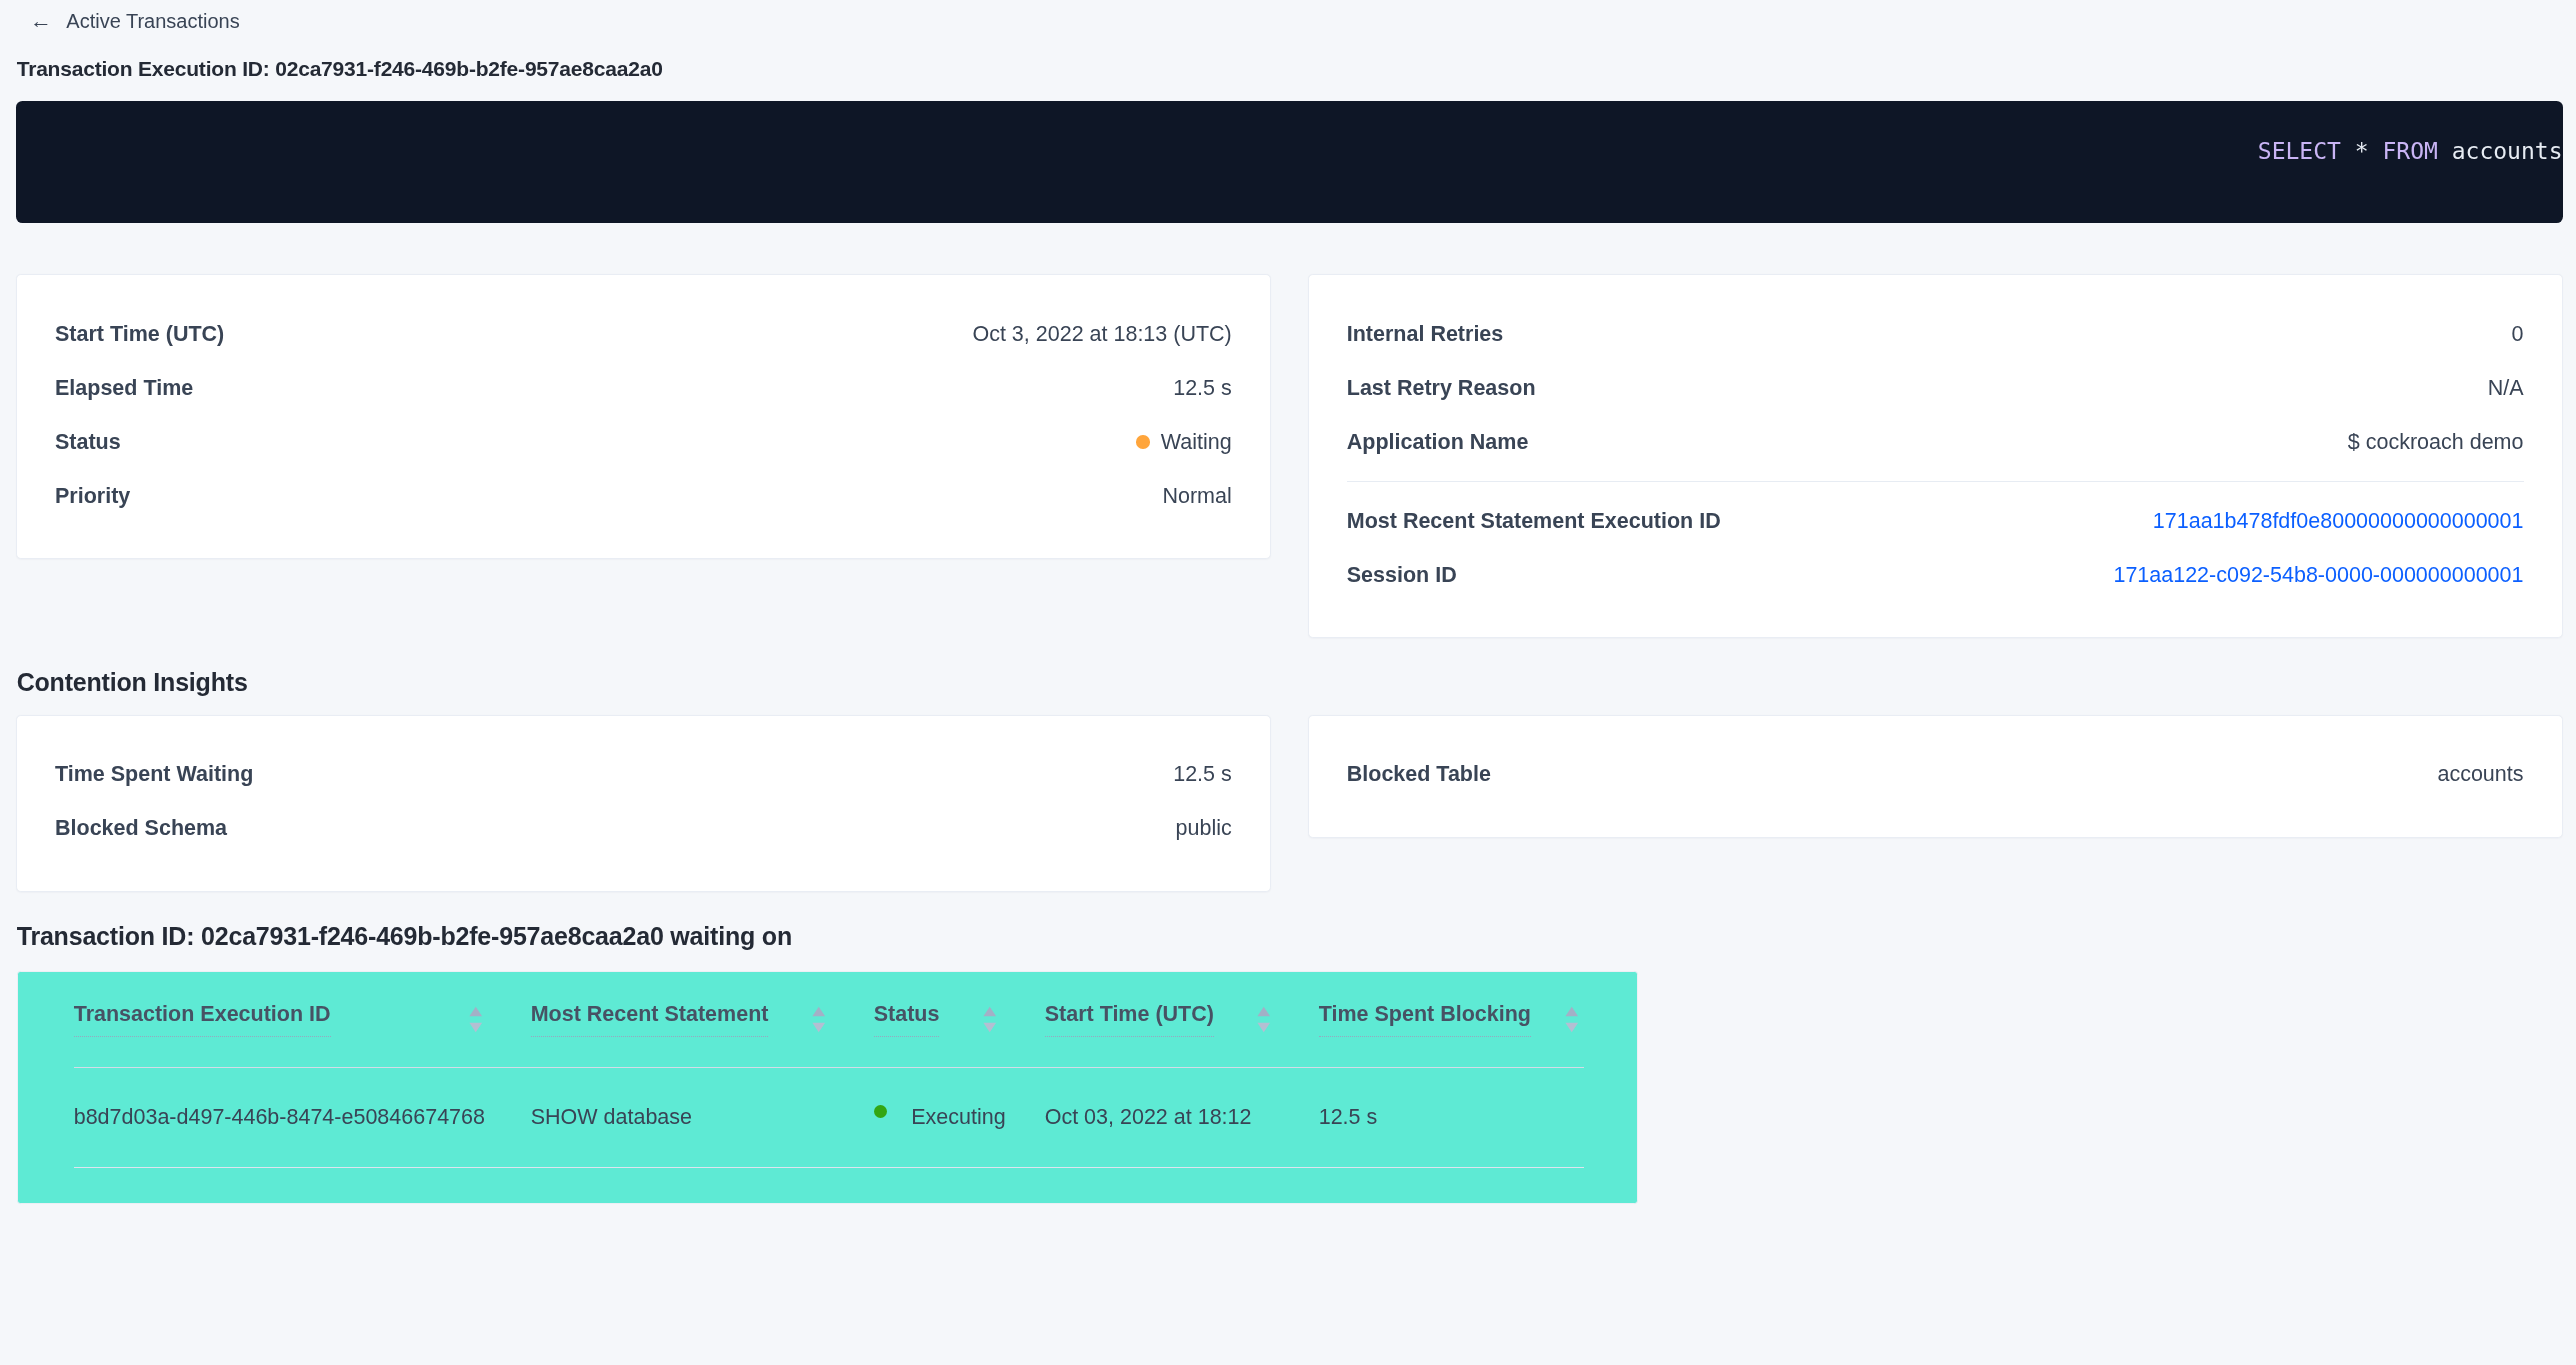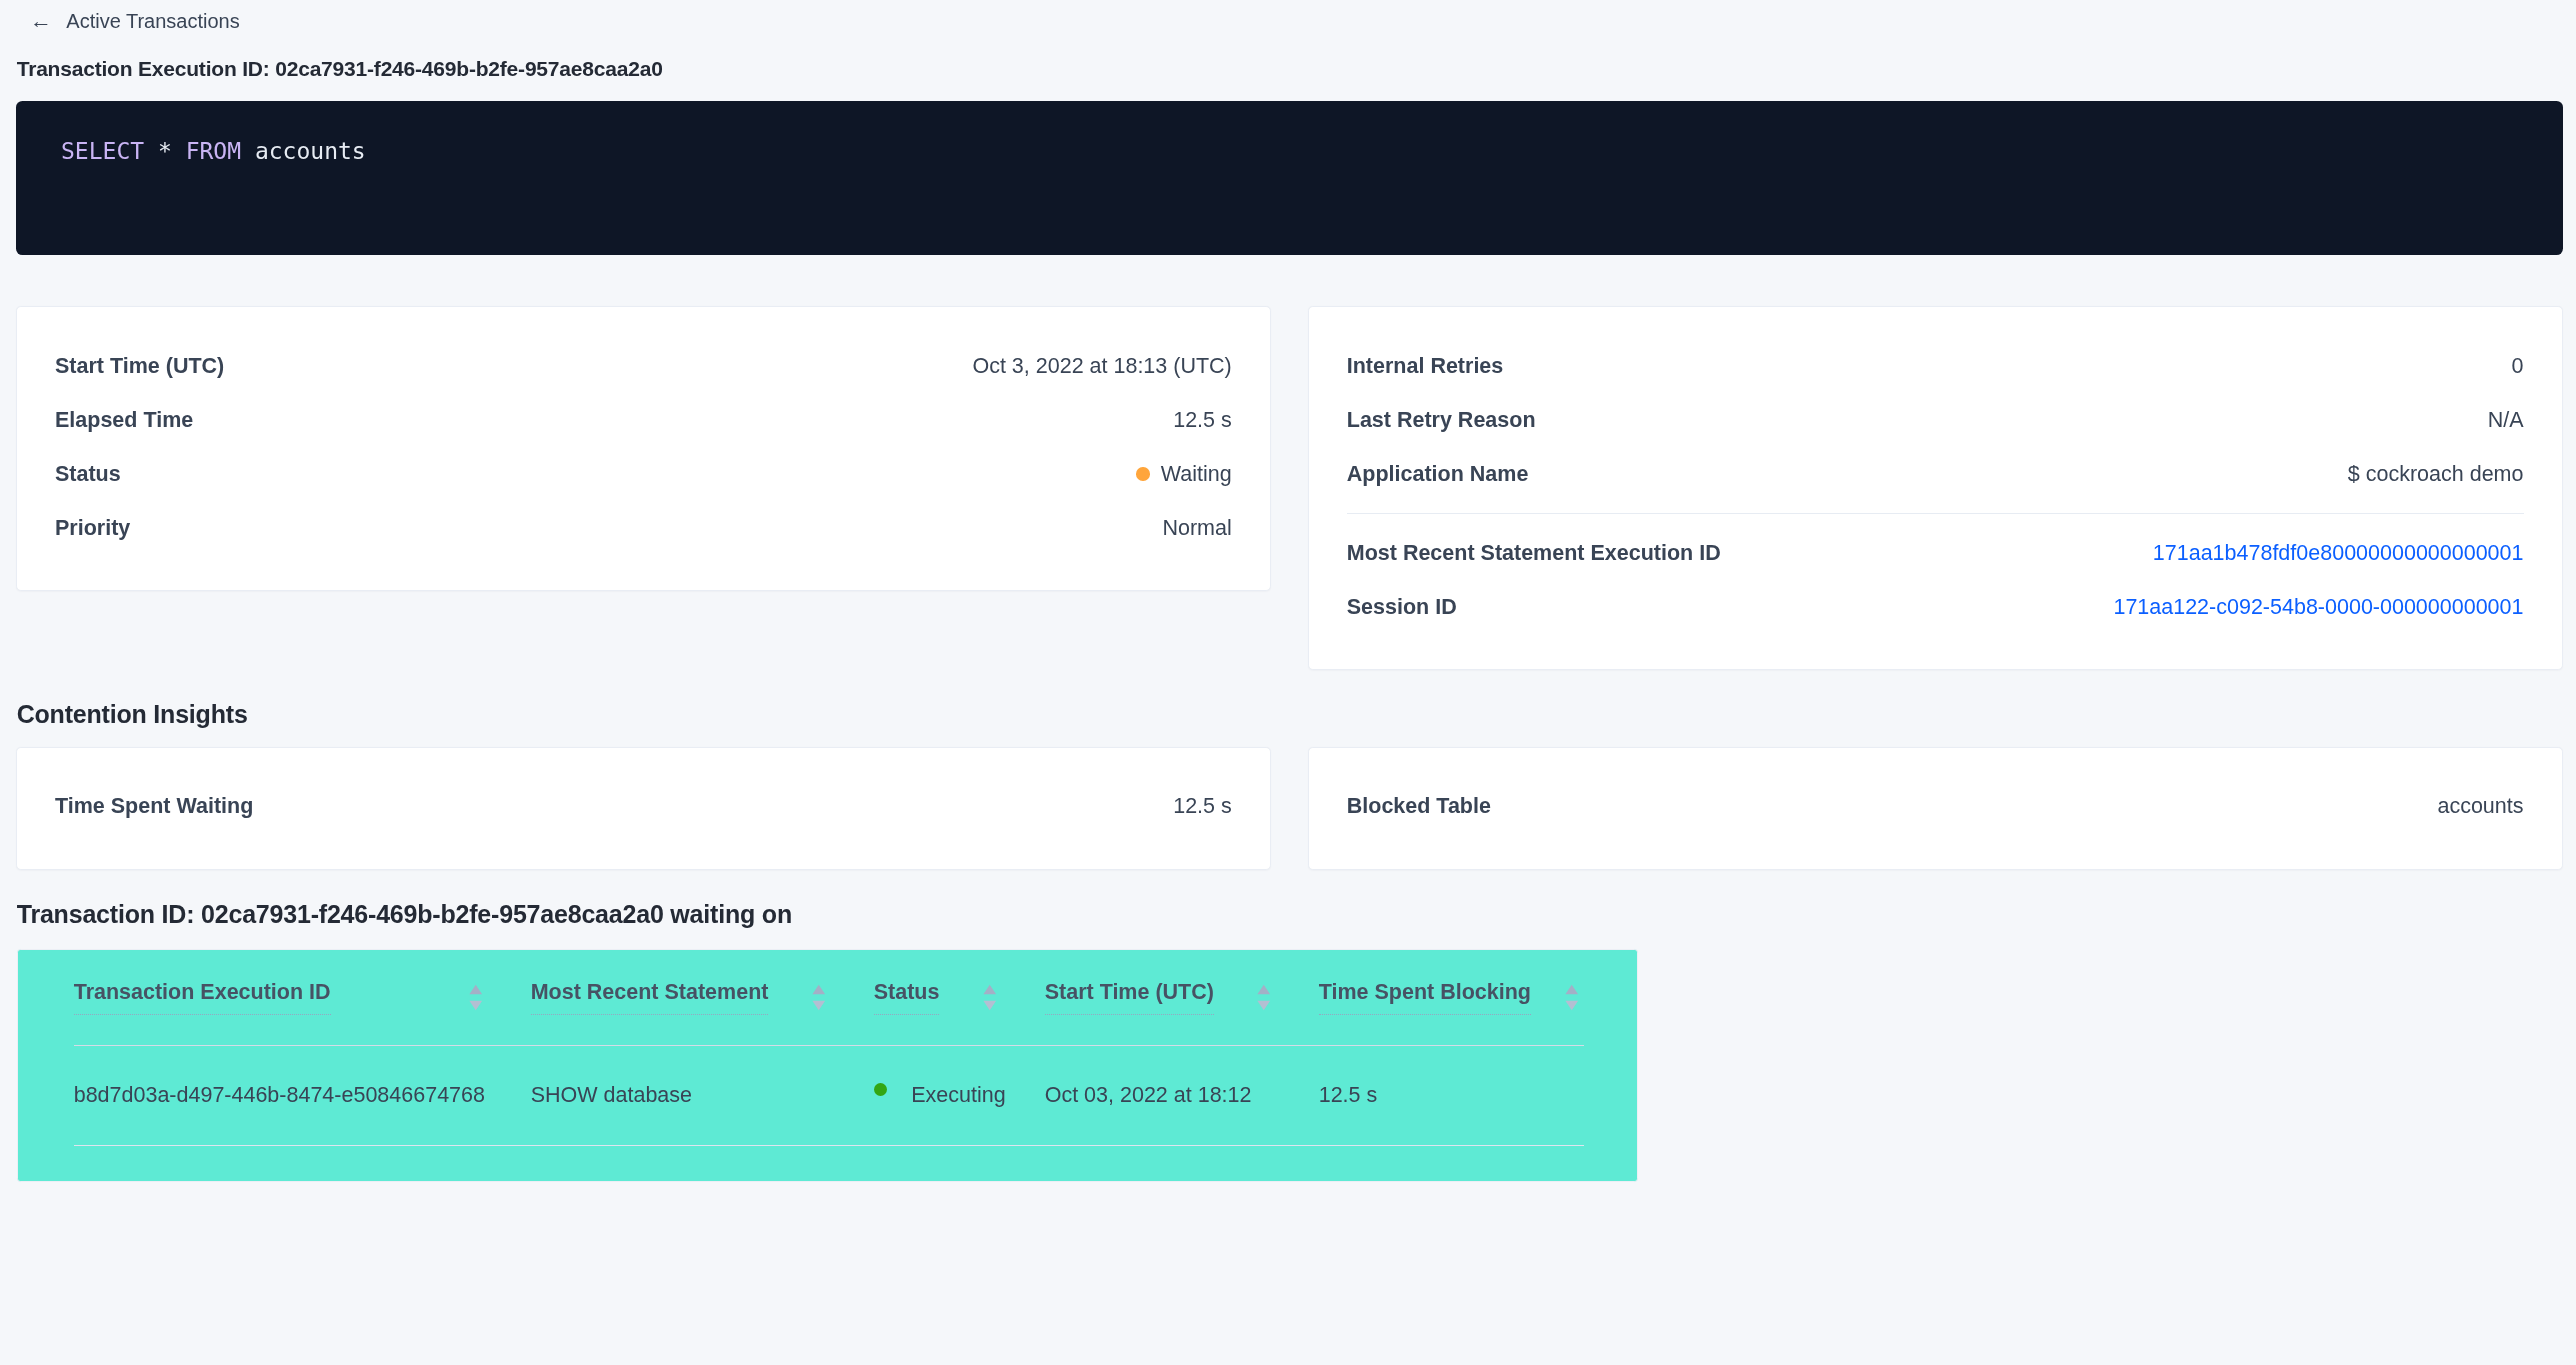--- a/index.html
+++ b/index.html
@@ -23,27 +23,28 @@
   
   .page-title {
     margin: 24px 0 0 16.7px;
     font-size: 21px; font-weight: 700; color: #242a35;
     letter-spacing: -0.2px;
   }
 
   
   .sql-box {
     margin: 20.7px 13.5px 0 16px;
-    height: 154px;
+    height: 122px;
     background: #0e1626;
     border-radius: 6.4px;
     padding: 37px 0 0 45px;
     font-family: "DejaVu Sans Mono", "Liberation Mono", monospace;
     font-size: 23px; color: #e7ecf3;
     white-space: pre;
+    text-align: right;
   }
   .sql-kw { color: #c9b4f4; }
 
   
   .cards-row {
     display: flex; gap: 37px; align-items: flex-start;
     margin: 0 13.5px 0 16px;
   }
   .cards-row-1 { margin-top: 51px; }
   .cards-row-2 { margin-top: 17.5px; }
@@ -180,20 +181,24 @@
 
   
   <h2 class="section-heading">Contention Insights</h2>
 
   <div class="cards-row cards-row-2">
 
     <div class="card">
       <div class="info-row">
         <span class="info-label">Time Spent Waiting</span>
         <span class="info-value">12.5 s</span>
+      </div>
+      <div class="info-row">
+        <span class="info-label">Blocked Schema</span>
+        <span class="info-value">public</span>
       </div>
     </div>
 
     <div class="card">
       <div class="info-row">
         <span class="info-label">Blocked Table</span>
         <span class="info-value">accounts</span>
       </div>
     </div>
 

